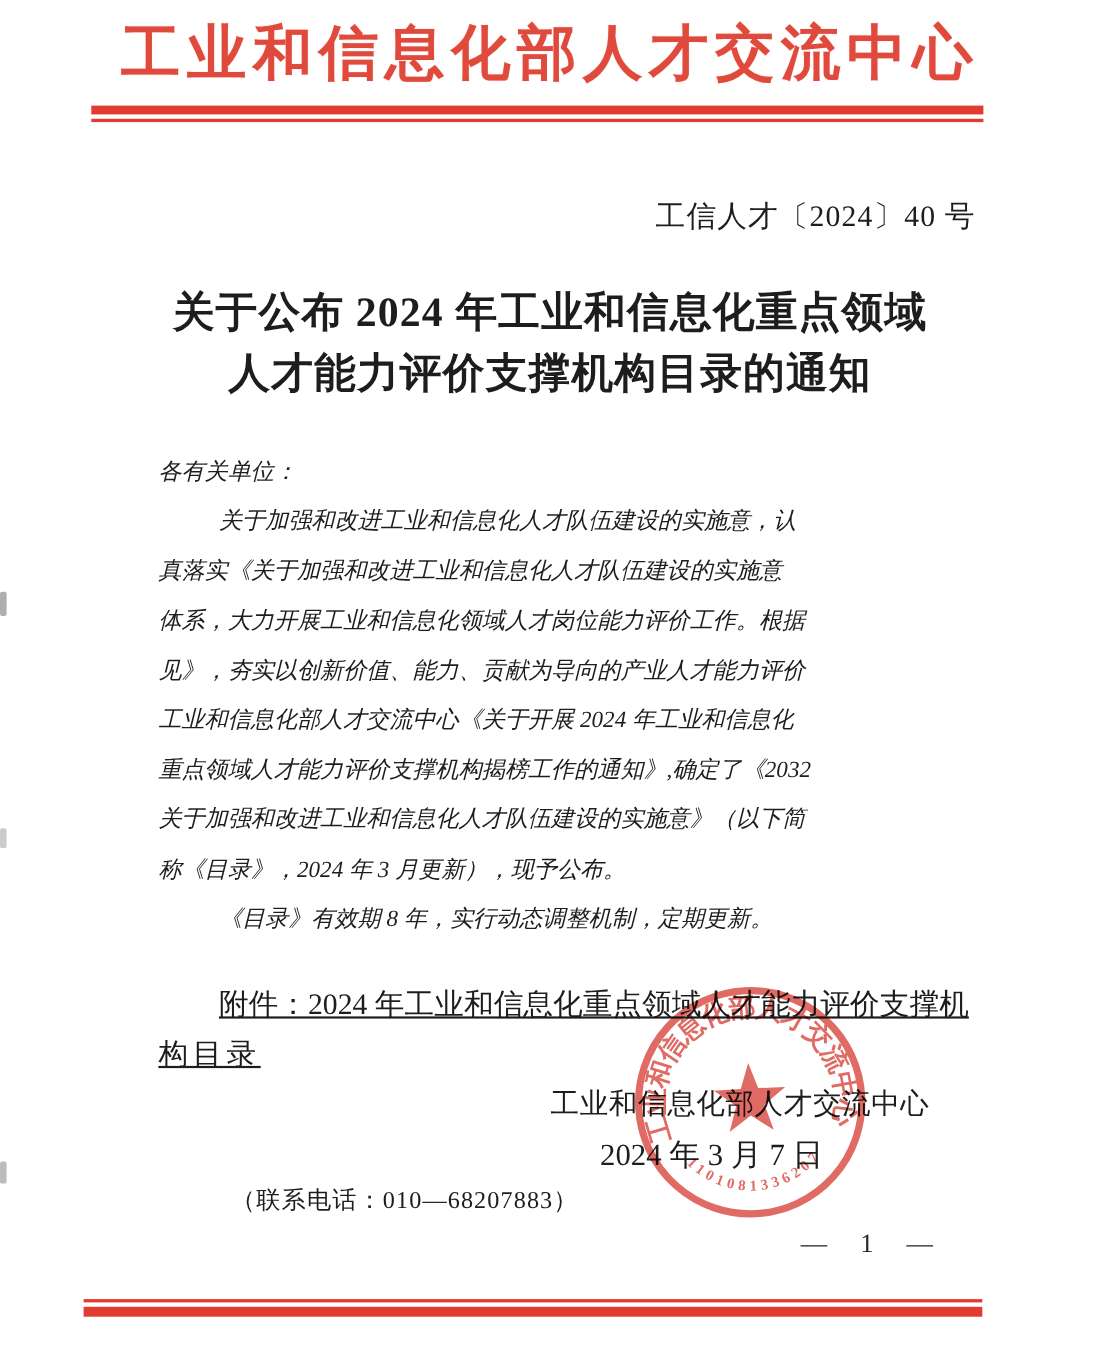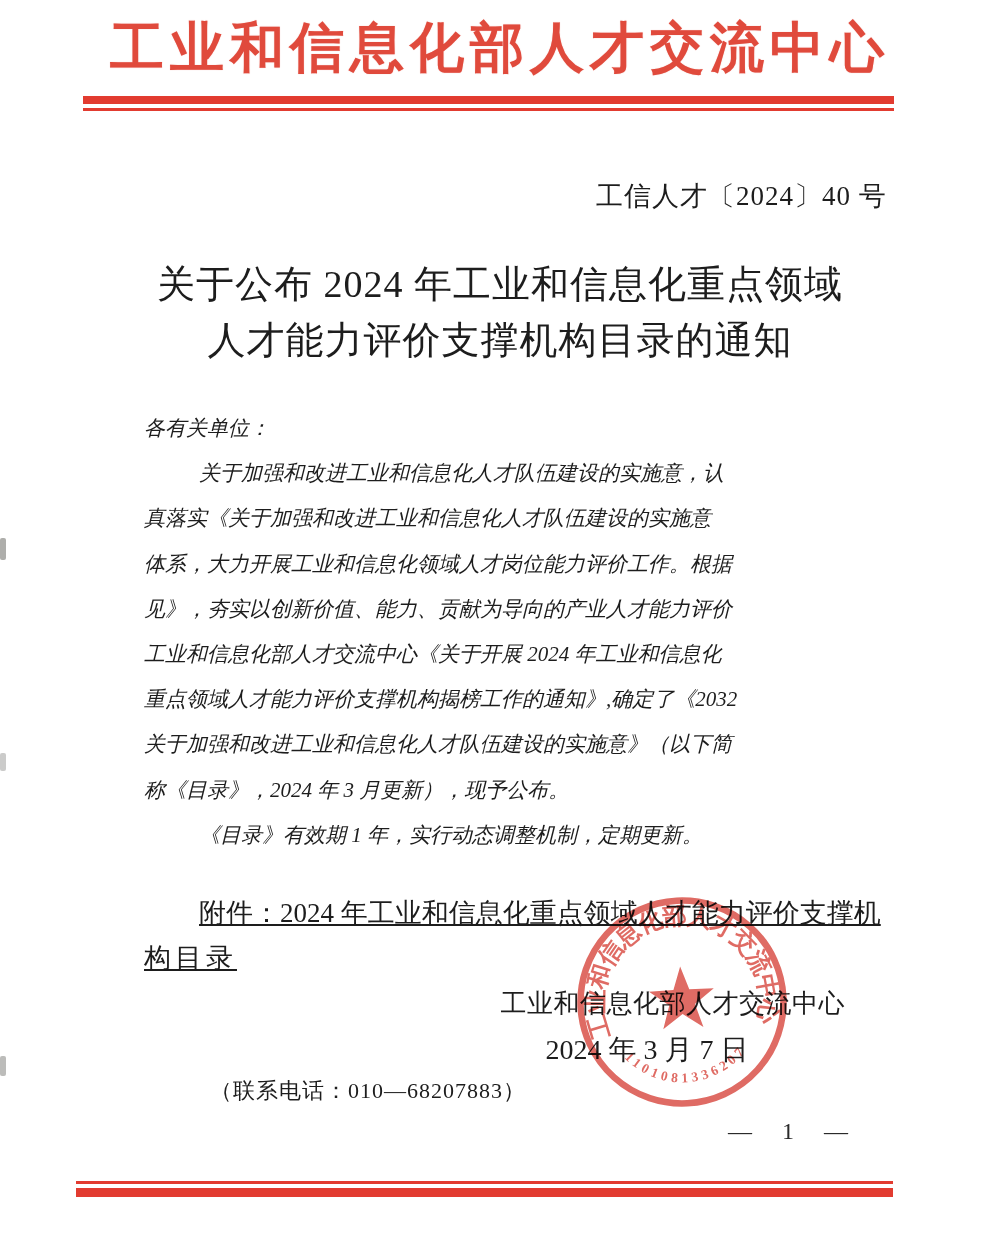--- a/index.html
+++ b/index.html
@@ -22,21 +22,21 @@
   .rule-bottom-thin{top:1181px;left:76px;width:817px;height:3px;}
   .rule-bottom-thick{top:1188px;left:76px;width:817px;height:9px;}
   
   .doc-number{
     top:178px;left:596px;width:260px;font-size:27px;
     white-space:nowrap;letter-spacing:1px;
   }
   
   .doc-title{
     top:256px;left:0;width:1000px;text-align:center;
-    font-size:38px;font-weight:normal;line-height:56px;
+    font-size:38px;font-weight:bold;line-height:56px;
     letter-spacing:1px;white-space:nowrap;
   }
   
   .body-block{
     top:406px;left:144px;width:736px;
     font-size:21px;line-height:45.2px;font-style:italic;
   }
   .body-block p{margin:0;white-space:nowrap;}
   .indent{text-indent:55px;}
   .attachment-block{
@@ -89,21 +89,21 @@
 <div class="abs body-block">
   <p>各有关单位：</p>
   <p class="indent">关于加强和改进工业和信息化人才队伍建设的实施意，认</p>
   <p>真落实《关于加强和改进工业和信息化人才队伍建设的实施意</p>
   <p>体系，大力开展工业和信息化领域人才岗位能力评价工作。根据</p>
   <p>见》，夯实以创新价值、能力、贡献为导向的产业人才能力评价</p>
   <p>工业和信息化部人才交流中心《关于开展 2024 年工业和信息化</p>
   <p>重点领域人才能力评价支撑机构揭榜工作的通知》,确定了《2032</p>
   <p>关于加强和改进工业和信息化人才队伍建设的实施意》（以下简</p>
   <p>称《目录》，2024 年 3 月更新），现予公布。</p>
-  <p class="indent">《目录》有效期 1 年，实行动态调整机制，定期更新。</p>
+  <p class="indent">《目录》有效期 8 年，实行动态调整机制，定期更新。</p>
 </div>
 
 <div class="abs attachment-block">
   <p class="indent">附件：2024 年工业和信息化重点领域人才能力评价支撑机</p>
   <p class="att2">构目录</p>
 </div>
 
 <div class="abs sig-org">工业和信息化部人才交流中心</div>
 <div class="abs sig-date">2024 年 3 月 7 日</div>
 

